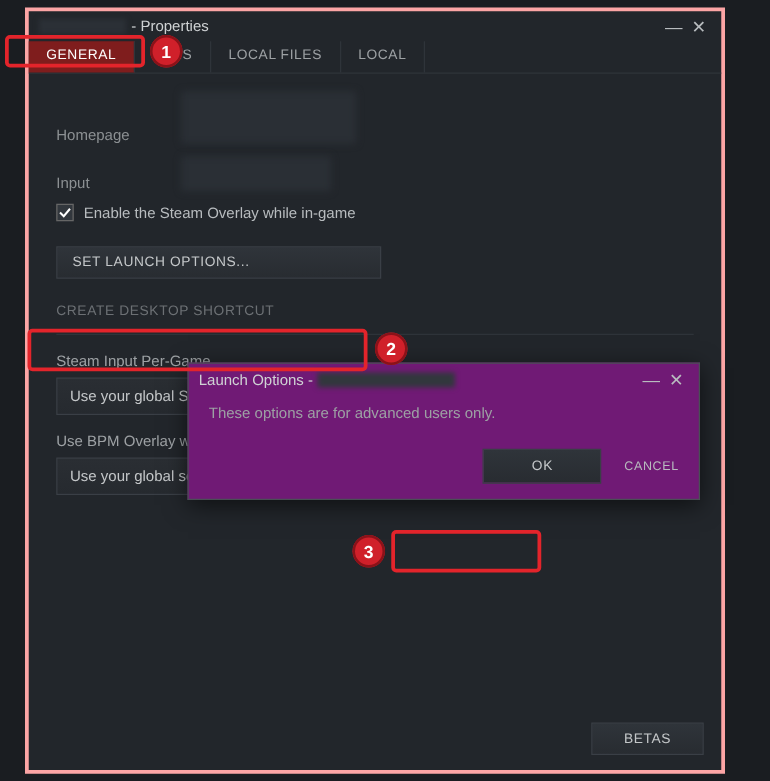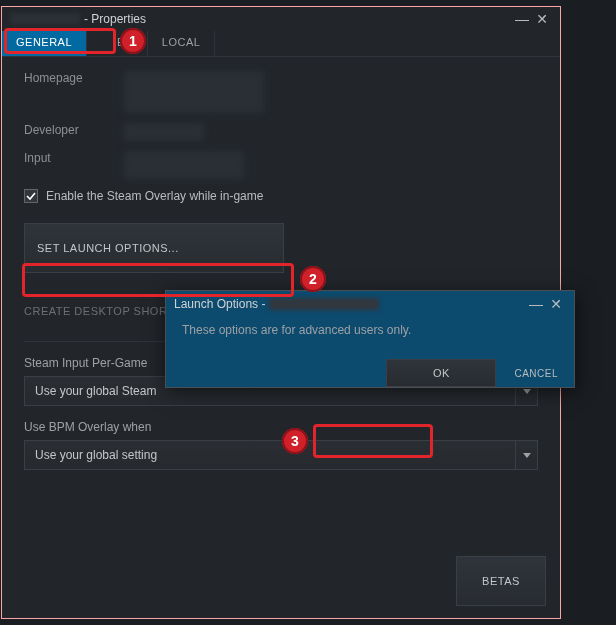--- a/index.html
+++ b/index.html
@@ -1,105 +1,102 @@
 <!DOCTYPE html>
 <html><head>
 <meta charset="utf-8">
 <style>
   * { box-sizing: border-box; margin: 0; padding: 0; font-family: Arial, Helvetica, sans-serif; }
   body { background: #1a1d21; width: 616px; height: 625px; overflow: hidden; position: relative; color: #b8bcbf; font-size: 12px; }
 
   
-  .window { position: absolute; left: 1px; top: 6px; width: 560px; height: 613px; background: #22262b; border: 1px solid #fca5a5; }
+  .window { position: absolute; left: 20px; top: 6px; width: 560px; height: 613px; background: #22262b; border: 3px solid #fca5a5; }
 
   .titlebar { height: 24px; display: flex; align-items: center; padding: 0 8px; color: #cfd2d4; font-size: 12px; }
   .titlebar .title-text { flex: 0 0 auto; }
   .titlebar .redact { display:inline-block; width: 70px; height: 12px; background: #2b3036; filter: blur(2px); margin-right: 4px; vertical-align: middle;}
   .titlebar .spacer { flex: 1 1 auto; }
   .winicon { width: 20px; height: 20px; display: inline-flex; align-items: center; justify-content: center; color: #b8bcbf; font-size: 14px; cursor: pointer; }
 
   
   .tabs { display: flex; height: 26px; border-bottom: 1px solid #2f343a; }
   .tab { padding: 5px 14px 5px 14px; font-size: 11px; letter-spacing: .5px; color: #9da1a4; border-right: 1px solid #2f343a; cursor: pointer; }
-  .tab.active { color: #fff; background: #0369a1; }
+  .tab.active { color: #fff; background: #7f1d1d; }
 
   
   .content { padding: 14px 22px 0 22px; position: relative; }
 
-  .row { display: flex; align-items: flex-start; margin-bottom: 10px; }
+  .row { display: flex; align-items: flex-end; margin-bottom: 10px; }
   .row .label { width: 100px; color: #8c9093; font-size: 12px; }
   .row .value { width: 140px; height: 18px; background: #2a2f35; filter: blur(3px); border-radius: 2px; }
   .row .value.big { height: 42px; }
 
   .chk-row { display: flex; align-items: center; margin: 10px 0 6px 0; color: #b8bcbf; text-align: right; }
   .chk { width: 14px; height: 14px; border: 1px solid #666; margin-right: 8px; display: inline-flex; align-items: center; justify-content: center; background: #32373d; }
   .chk.checked svg { display: block; }
   .chk svg { display: none; }
 
-  .btn { display: inline-block; padding: 18px 12px; background: linear-gradient(#2f343a,#282c31); border: 1px solid #3a3f46; color: #c4c7c9; font-size: 11px; letter-spacing: .5px; cursor: pointer; }
+  .btn { display: inline-block; padding: 6px 12px; background: linear-gradient(#2f343a,#282c31); border: 1px solid #3a3f46; color: #c4c7c9; font-size: 11px; letter-spacing: .5px; cursor: pointer; }
   .btn.wide { width: 260px; text-align: left; }
   .btn.ghost { color: #6c7074; }
 
   .section-gap { height: 14px; }
 
   .field-label { color: #9da1a4; margin: 14px 0 6px 0; font-size: 12px; }
   .dropdown-row { display: flex; align-items: stretch; }
   .dropdown { flex: 1 1 auto; background: linear-gradient(#2a2e33,#262a2f); border: 1px solid #3a3f46; padding: 7px 10px; color: #c4c7c9; font-size: 12px; }
   .dropdown-caret { width: 22px; border: 1px solid #3a3f46; border-left: none; display: flex; align-items: center; justify-content: center; background: linear-gradient(#2a2e33,#262a2f); }
 
   .close-footer { position: absolute; right: 14px; bottom: 12px; }
   .close-footer .btn { width: 90px; text-align: center; }
 
   
   .anno { position: absolute; border: 3px solid #e3242b; border-radius: 4px; pointer-events: none; }
   .anno-badge { position: absolute; width: 26px; height: 26px; border-radius: 50%; background: #d0202a; color: #fff; display: flex; align-items: center; justify-content: center; font-weight: bold; font-size: 14px; box-shadow: 0 0 0 2px #8a1219 inset; pointer-events: none; }
 
   
-  .modal { position: absolute; left: 165px; top: 290px; width: 410px; background: #0c4a6e; border: 1px solid #4a4f55; box-shadow: 0 4px 18px rgba(0,0,0,.6); }
+  .modal { position: absolute; left: 150px; top: 290px; width: 410px; background: #701a75; border: 1px solid #4a4f55; box-shadow: 0 4px 18px rgba(0,0,0,.6); }
   .modal .m-title { height: 26px; display: flex; align-items: center; padding: 0 8px; color: #cfd2d4; font-size: 12px; }
   .modal .m-title .redact { width: 110px; height: 12px; background: #32373d; filter: blur(2px); margin-left: 4px; }
   .modal .m-title .spacer { flex: 1 1 auto; }
-  .modal .m-body { padding: 6px 16px 0 16px; }
+  .modal .m-body { padding: 6px 16px 12px 16px; }
   .modal .hint { color: #9da1a4; font-size: 12px; margin-bottom: 22px; }
   .modal .textfield { width: 100%; background: #343a40; border: 1px solid #4a4f55; color: #c9ccce; padding: 6px 8px; font-size: 12px; }
   .hl { position: absolute; background: rgba(176,164,18,.65); mix-blend-mode: multiply; pointer-events: none; }
   .modal .btnrow { display: flex; justify-content: flex-end; gap: 18px; margin-top: 18px; align-items: center; }
-  .modal .btnrow .btn { width: 110px; text-align: center; padding: 7px 0; margin-left: 44px; }
+  .modal .btnrow .btn { width: 95px; text-align: center; padding: 7px 0; margin-left: 44px; }
   .modal .btnrow .cancel { background: none; border: none; color: #b8bcbf; cursor: pointer; font-size: 10px; letter-spacing: .5px; }
 
   .caret-down { width: 0; height: 0; border-left: 4px solid transparent; border-right: 4px solid transparent; border-top: 5px solid #9da1a4; }
 </style>
 </head>
 <body>
 
 <div class="window">
 
   <div class="titlebar">
     <span class="redact"></span>
     <span class="title-text">- Properties</span>
     <span class="spacer"></span>
     <span class="winicon">—</span>
     <span class="winicon">✕</span>
   </div>
 
   <div class="tabs">
     <div class="tab active">GENERAL</div>
     <div class="tab" style="padding-left:30px">ES</div>
+    <div class="tab">LOCAL FILES</div>
     <div class="tab">LOCAL</div>
   </div>
 
   <div class="content">
 
     <div class="row">
       <div class="label">Homepage</div>
       <div class="value big"></div>
-    </div>
-    <div class="row">
-      <div class="label">Developer</div>
-      <div class="value" style="width:80px"></div>
     </div>
     <div class="row">
       <div class="label">Input</div>
       <div class="value" style="width:120px;height:28px"></div>
     </div>
 
     <div class="chk-row">
       <span class="chk checked">
         <svg width="10" height="10" viewBox="0 0 10 10">
             <path d="M1 5 L4 8 L9 2" stroke="#fff" stroke-width="1.6" fill="none"></path>

